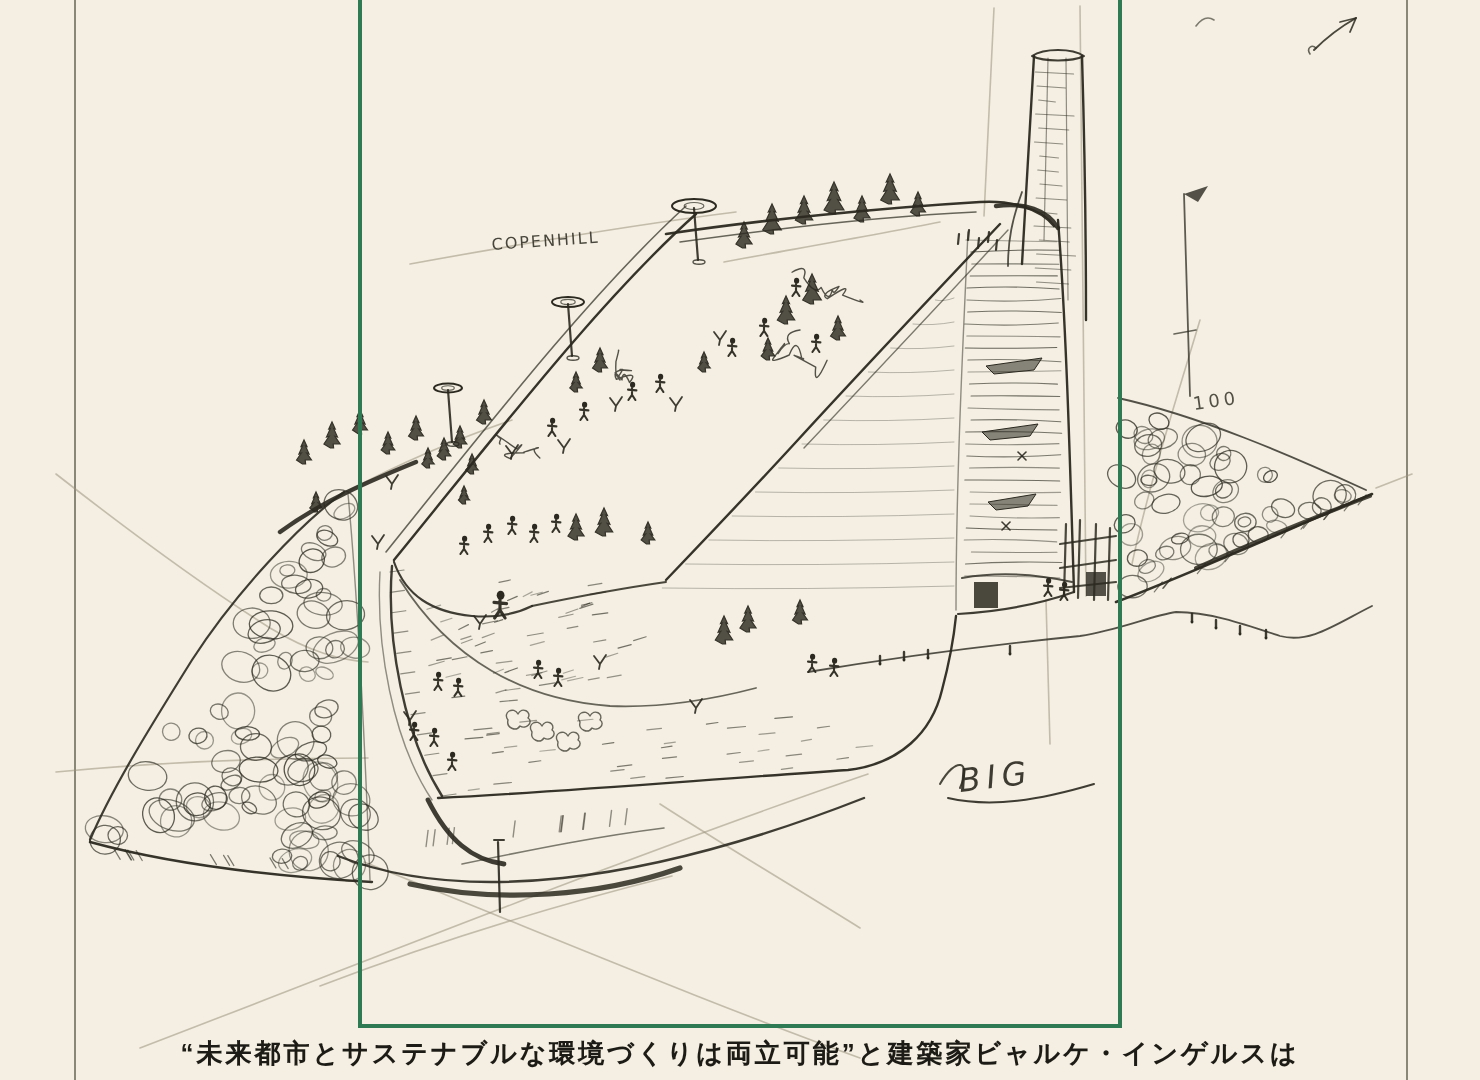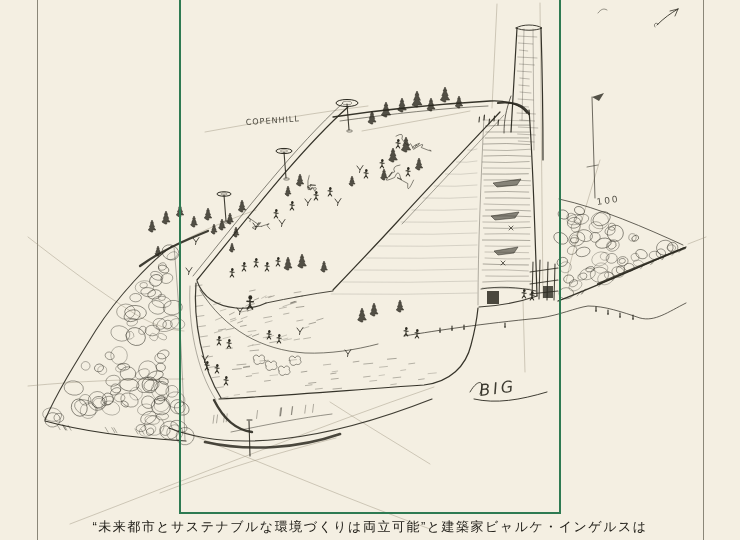--- a/index.html
+++ b/index.html
@@ -11,21 +11,21 @@
   .margin-rule{position:absolute;top:0;bottom:0;width:1px;opacity:.8;}
   .rule-left{left:37px;}
   .rule-right{left:703px;}
   .sketch-svg{position:absolute;left:0;top:0;}
   .green-frame{
     position:absolute;left:179px;top:-12px;width:378px;height:522px;
     border-style:solid;border-width:2px;background:transparent;
   }
   .caption{
     position:absolute;left:0;right:0;top:518px;text-align:center;
-    font-size:13px;font-weight:normal;letter-spacing:1.5px;
+    font-size:13px;font-weight:bold;letter-spacing:1.5px;
     font-family:"Liberation Sans","DejaVu Sans",sans-serif;
   }
   .scrawl{font-family:"DejaVu Sans",sans-serif;}
 </style>
 </head>
 <body style="background: rgb(244, 239, 226);">
 
 <div class="page">
 
   <div class="margin-rule rule-left" style="background: rgb(111, 107, 94);"></div>

